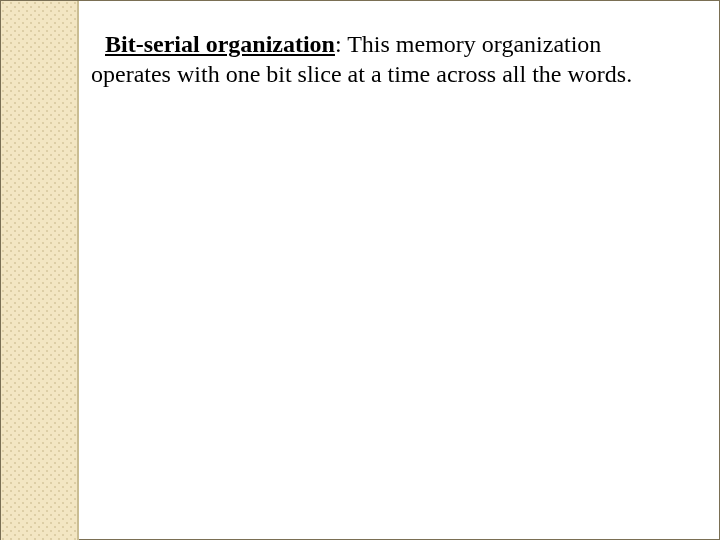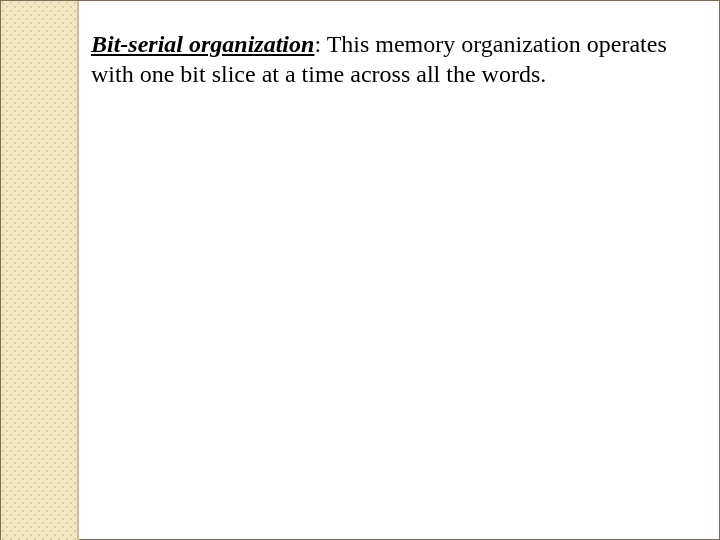--- a/index.html
+++ b/index.html
@@ -36,23 +36,23 @@
   .content {
     position: absolute;
     top: 28px;
     left: 90px;
     right: 40px;
     color: #000000;
     font-size: 24px;
     line-height: 1.25;
   }
   .term {
-    font-style: italic;
     font-weight: bold;
     text-decoration: underline;
+    margin-left: 14px;
   }
 </style>
 </head>
 <body>
 
 <div class="slide">
   <div class="sidebar"></div>
   <div class="content">
     <span class="term">Bit-serial organization</span><span>: This memory organization operates with one bit slice at a time across all the words.</span>
   </div>

